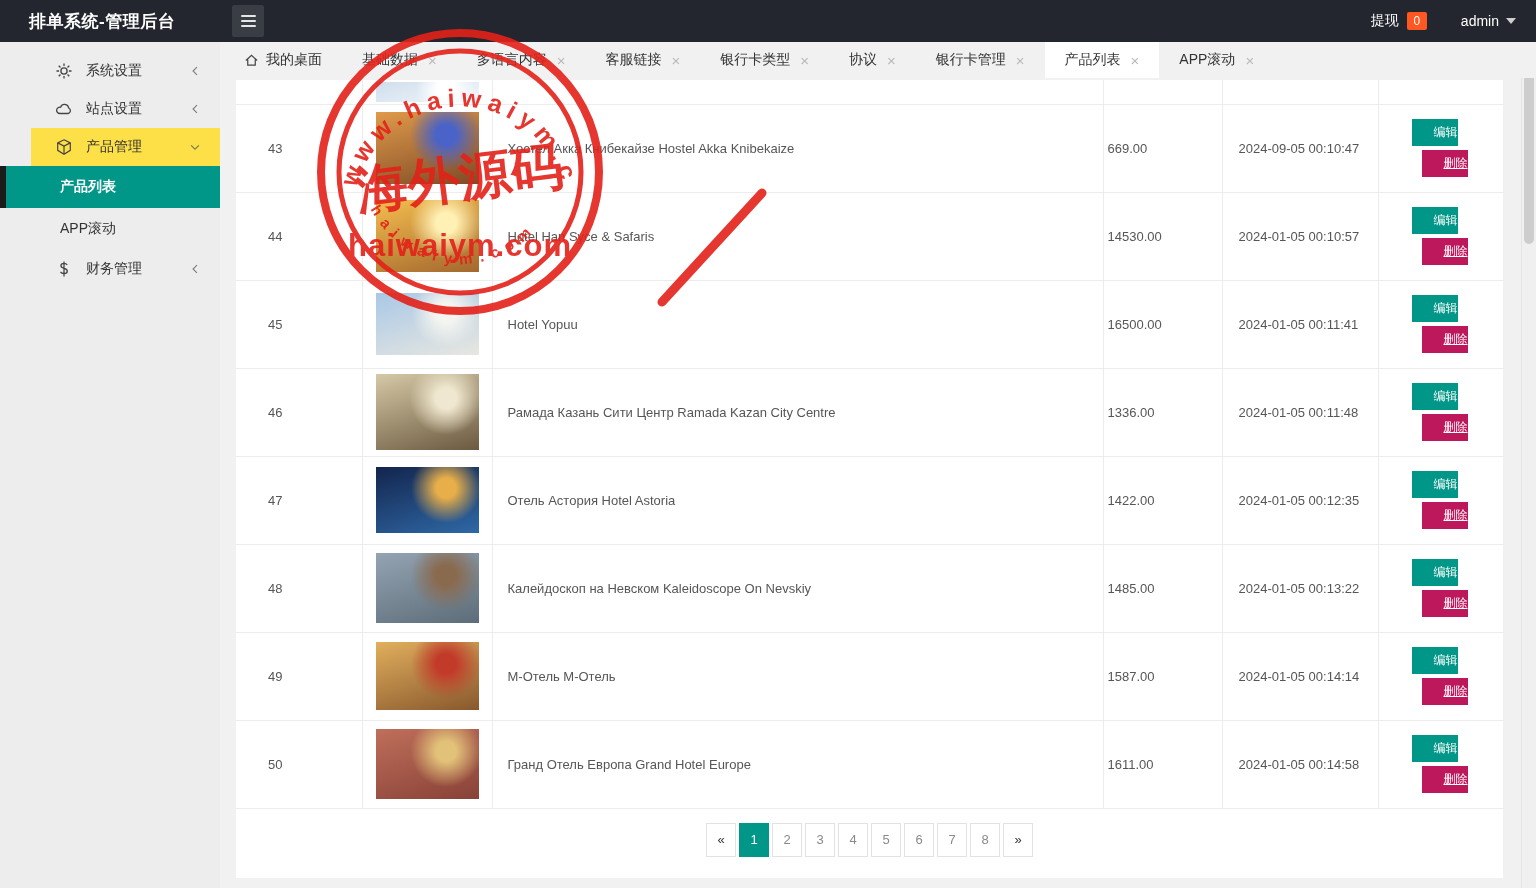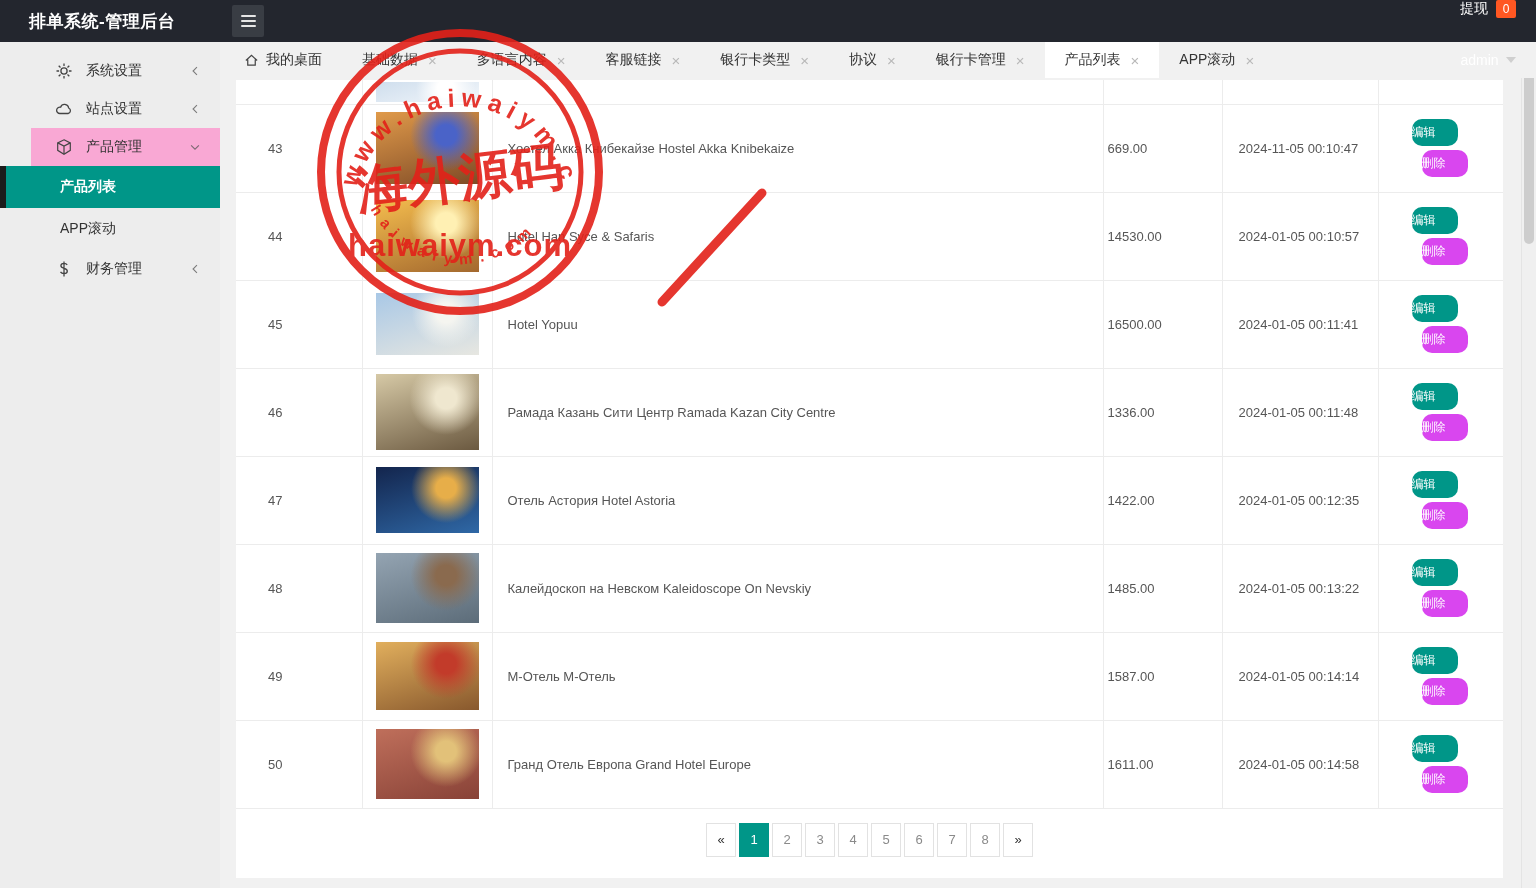--- a/index.html
+++ b/index.html
@@ -9,39 +9,39 @@
     background:#f1f1f1; position:relative; overflow:hidden; color:#333;
   }
   
   .topbar { position:absolute; left:0; top:0; width:1536px; height:42px;
     background:#23262e; z-index:5; display:flex; align-items:center; }
   .brand { width:216px; padding-left:29px; color:#fff; font-size:17px; font-weight:bold; letter-spacing:.5px; }
   .hamburger { position:absolute; left:232px; top:5px; width:32px; height:32px;
     background:#393d44; border:none; border-radius:2px; cursor:pointer;
     display:flex; flex-direction:column; justify-content:center; align-items:center; gap:3px; }
   .hamburger i { display:block; width:15px; height:2px; background:#e6e6e6; border-radius:1px; }
-  .topbar-right { position:absolute; right:20px; top:0; height:42px; display:flex; align-items:center; gap:34px;flex-direction:column; }
+  .topbar-right { position:absolute; right:20px; top:0; height:42px; display:flex; align-items:center; gap:34px; }
   .withdraw { color:#fff; font-size:14px; display:flex; align-items:center; gap:8px; cursor:pointer; }
   .badge { background:#ff5722; color:#fff; font-size:12px; line-height:18px; min-width:20px;
     text-align:center; border-radius:2px; padding:0 5px; }
   .user { color:#fff; font-size:14px; display:flex; align-items:center; gap:7px; cursor:pointer; }
   .caret { width:0; height:0; border-left:5px solid transparent; border-right:5px solid transparent;
     border-top:6px solid #cfcfcf; }
   
   .tabbar { position:absolute; left:220px; top:42px; right:0; height:36px; background:#f1f1f1;
     display:flex; align-items:stretch; padding-left:4px; z-index:2; }
   .tab { display:flex; align-items:center; padding:0 20px; font-size:14px; color:#333; cursor:pointer; }
   .tab.active { background:#fff; }
   .tab .home-ico { width:15px; height:15px; margin-right:7px; }
   .tab-close { color:#b8b8b8; font-size:15px; margin-left:10px; line-height:1; cursor:pointer; }
   
   .sidebar { position:absolute; left:0; top:42px; bottom:0; width:220px; background:#ededed; z-index:2; padding-top:10px; }
   .side-item { height:38px; display:flex; align-items:center; padding:0 18px 0 24px; font-size:14px;
     color:#333; cursor:pointer; position:relative;margin-left:31px; }
-  .side-item.expanded { background:#f9a8d4; }
+  .side-item.expanded { background:#fde047; }
   .side-item .ic { width:18px; height:18px; margin-right:13px; flex:0 0 18px; }
   .side-item .lbl { flex:1; }
   .side-item .chev { width:14px; height:14px; opacity:.75; }
   .sub-item { height:42px; display:flex; align-items:center; padding-left:60px; font-size:14px;
     color:#333; cursor:pointer; }
   .sub-item.active { background:#009688; color:#fff; border-left:6px solid #1b1b1b; padding-left:54px; font-weight:bold; }
   
   .content { position:absolute; left:220px; top:80px; right:0; bottom:0; background:#f1f1f1; }
   .panel { position:absolute; left:16px; top:0; width:1267px; height:798px; background:#fff; }
   table.grid { border-collapse:collapse; width:1267px; table-layout:fixed; }
@@ -52,25 +52,25 @@
   tr.partial td { height:24px; }
   tr.datarow td { height:88px; }
   .c-id { padding-left:32px; }
   .c-img { text-align:center; }
   .photo { width:103px; margin:0 auto; }
   tr.partial .photo { height:20px; }
   .c-name { padding-left:15px; }
   .c-price { padding-left:4px; }
   .c-date { padding-left:16px; }
   .c-act { padding-left:0; }
-  .btn { display:block; border:none; border-radius:10px; color:#fff; font-size:12px;
-    width:46px; height:27px; line-height:27px; text-align:left; cursor:pointer;
+  .btn { display:block; border:none; border-radius:0; color:#fff; font-size:12px;
+    width:46px; height:27px; line-height:27px; text-align:right; cursor:pointer;
     font-family:"Liberation Sans", sans-serif; }
   .btn.edit { background:#009688; margin:0 0 4px 33px; }
-  .btn.del  { background:#d946ef; margin:0 4px 0 43px; }
+  .btn.del  { background:#be185d; margin:0 4px 0 43px;text-decoration:underline; }
   
   .pagination { display:flex; justify-content:center; gap:3px; margin-top:14px; }
   .page-btn { min-width:30px; height:34px; line-height:32px; text-align:center; background:#fff;
     border:1px solid #e2e2e2; font-size:13px; color:#8a8a8a; cursor:pointer; padding:0 6px; }
   .page-btn.nav { color:#333; }
   .page-btn.active { background:#009688; border-color:#009688; color:#fff; }
   
   .scrolltrack { position:absolute; right:0; top:42px; bottom:0; width:15px; background:#f0f0f0;
     border-left:1px solid #e4e4e4; }
   .scrollthumb { position:absolute; left:2px; right:2px; top:12px; height:190px; background:#cdcdcd; border-radius:6px; }
@@ -229,21 +229,21 @@
           <td class="c-act"></td>
         </tr>
 
   <tr class="datarow">
     <td class="c-id">43</td>
     <td class="c-img">
               <div class="photo" style="background: radial-gradient(circle at 68% 32%, rgb(74, 99, 200) 0px, rgb(74, 99, 200) 12%, rgba(0, 0, 0, 0) 42%), linear-gradient(163deg, rgb(224, 154, 74) 0%, rgb(126, 74, 38) 100%); height: 72px;"></div>
             </td>
     <td class="c-name">Хостел Акка Книбекайзе Hostel Akka Knibekaize</td>
     <td class="c-price">669.00</td>
-    <td class="c-date">2024-11-05 00:10:47</td>
+    <td class="c-date">2024-09-05 00:10:47</td>
     <td class="c-act">
       <button class="btn edit">编辑</button>
       <button class="btn del">删除</button>
     </td>
   </tr>
 
   <tr class="datarow">
     <td class="c-id">44</td>
     <td class="c-img">
               <div class="photo" style="background: radial-gradient(circle at 68% 32%, rgb(255, 240, 179) 0px, rgb(255, 240, 179) 12%, rgba(0, 0, 0, 0) 42%), linear-gradient(163deg, rgb(244, 189, 78) 0%, rgb(163, 104, 46) 100%); height: 72px;"></div>

